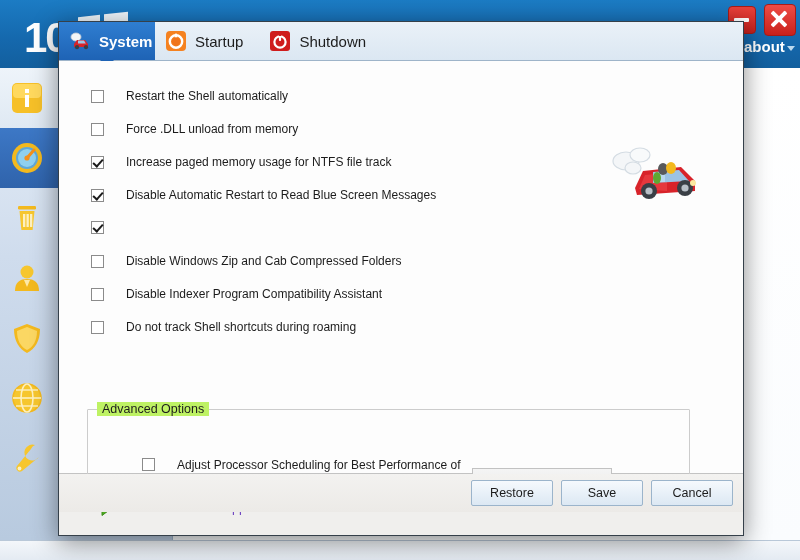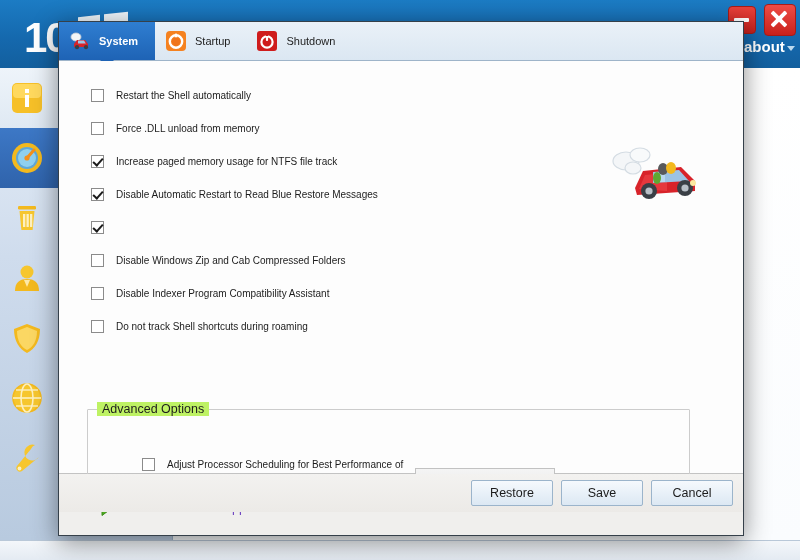--- a/index.html
+++ b/index.html
@@ -175,21 +175,21 @@
     padding: 0 16px 0 10px;
     cursor: pointer;
     position: relative;
     box-sizing: border-box;
   }
   .tab.active {
     background: linear-gradient(180deg,#2f7ed1 0%, #1e63b5 100%);
     width: 96px;
   }
   .tab-label {
-    font-size: 11px; color: #1d1d1d;
+    font-size: 15px; color: #1d1d1d;
     margin-left: 8px; white-space: nowrap;
   }
   .tab.active .tab-label { color: #ffffff; font-weight: bold; }
   .tab-arrow {
     position: absolute;
     left: 40px; bottom: -7px;
     width: 0; height: 0;
     border-left: 8px solid transparent;
     border-right: 8px solid transparent;
     border-top: 8px solid #1e63b5;
@@ -226,22 +226,22 @@
   .cbox.checked::after {
     content: "";
     position: absolute;
     left: 3px; top: 0px;
     width: 4px; height: 8px;
     border: solid #1b1b1b;
     border-width: 0 2px 2px 0;
     transform: rotate(42deg);
   }
   .chk-label {
-    margin-left: 12px;
-    font-size: 10px;
+    margin-left: 22px;
+    font-size: 12px;
     color: #1c1c1c;
     white-space: nowrap;
     text-align: center;
   }
 
   .group {
     position: absolute;
     left: 28px; top: 348px;
     width: 601px; height: 64px;
     border: 1px solid #cccccc;
@@ -515,21 +515,21 @@
       <div class="chk-row" style="top:61px">
         <span class="cbox"></span>
         <span class="chk-label">Force .DLL unload from memory</span>
       </div>
       <div class="chk-row" style="top:94px">
         <span class="cbox checked"></span>
         <span class="chk-label">Increase paged memory usage for NTFS file track</span>
       </div>
       <div class="chk-row" style="top:127px">
         <span class="cbox checked"></span>
-        <span class="chk-label">Disable Automatic Restart to Read Blue Restore Messages</span>
+        <span class="chk-label">Disable Automatic Restart to Read Blue Screen Messages</span>
       </div>
       <div class="chk-row" style="top:160px">
         <span class="cbox checked"></span>
       </div>
       <div class="chk-row" style="top:193px">
         <span class="cbox"></span>
         <span class="chk-label">Disable Windows Zip and Cab Compressed Folders</span>
       </div>
       <div class="chk-row" style="top:226px">
         <span class="cbox"></span>

